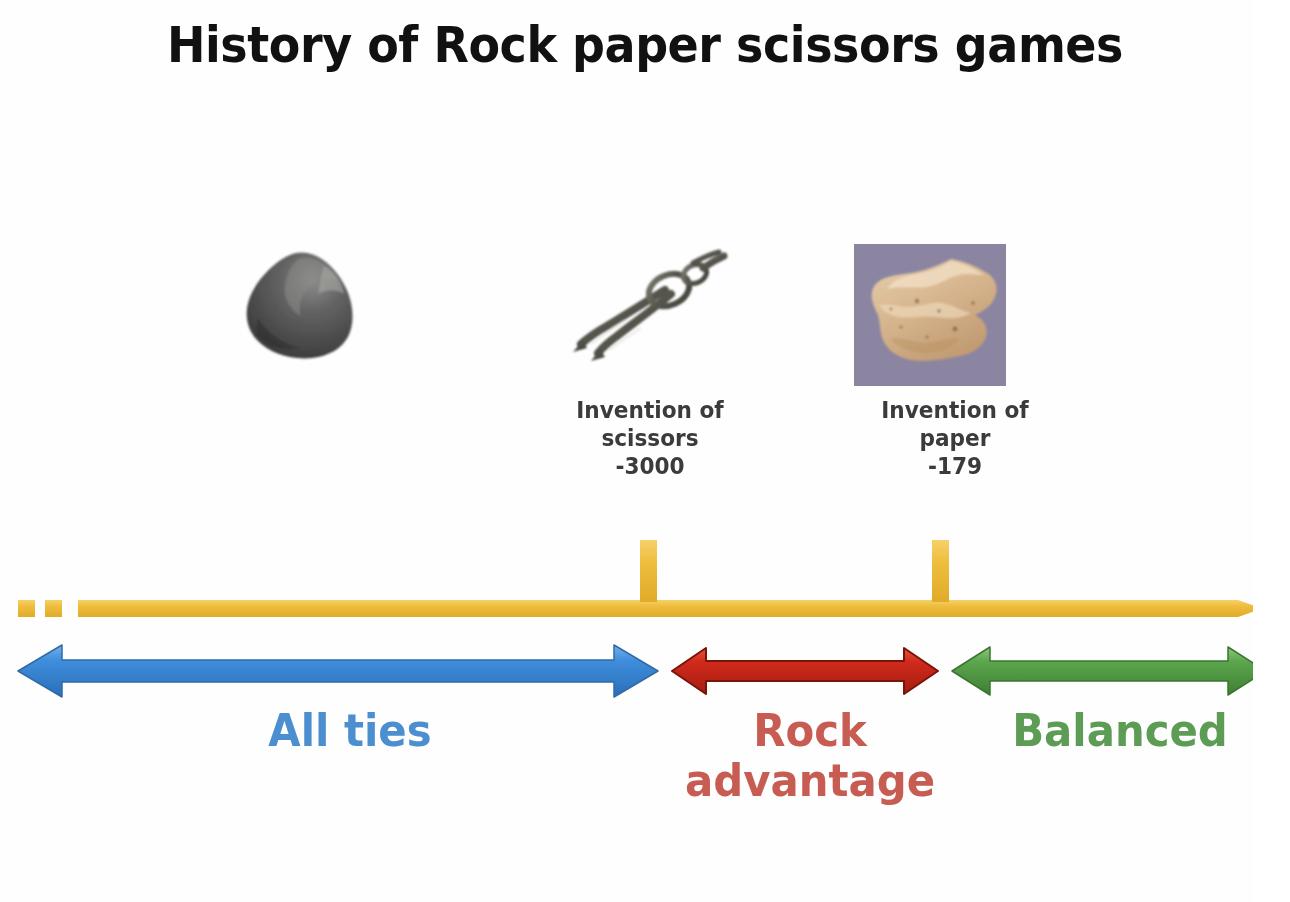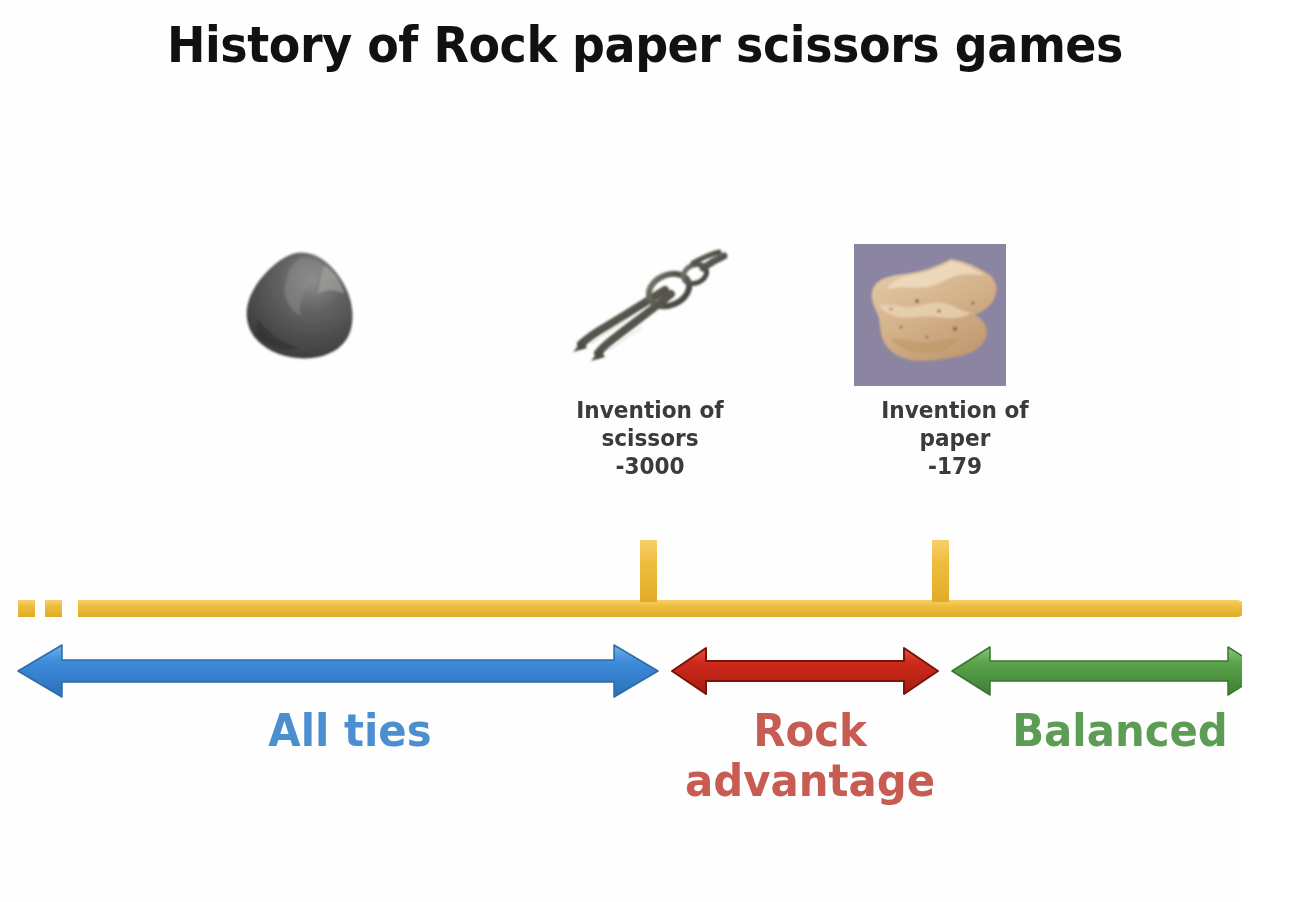--- a/index.html
+++ b/index.html
@@ -9,20 +9,21 @@
   }
   body {
     font-family: "DejaVu Sans", "Liberation Sans", sans-serif;
   }
   #canvas {
     position: relative;
     width: 1242px;
     height: 902px;
     background: #fefefe;
     overflow: hidden;
+    padding-left: 11px;
   }
 
   
   .title {
     position: absolute;
     left: 0;
     top: 16px;
     width: 1290px;
     text-align: center;
     font-family: "DejaVu Sans", "Liberation Sans", sans-serif;

